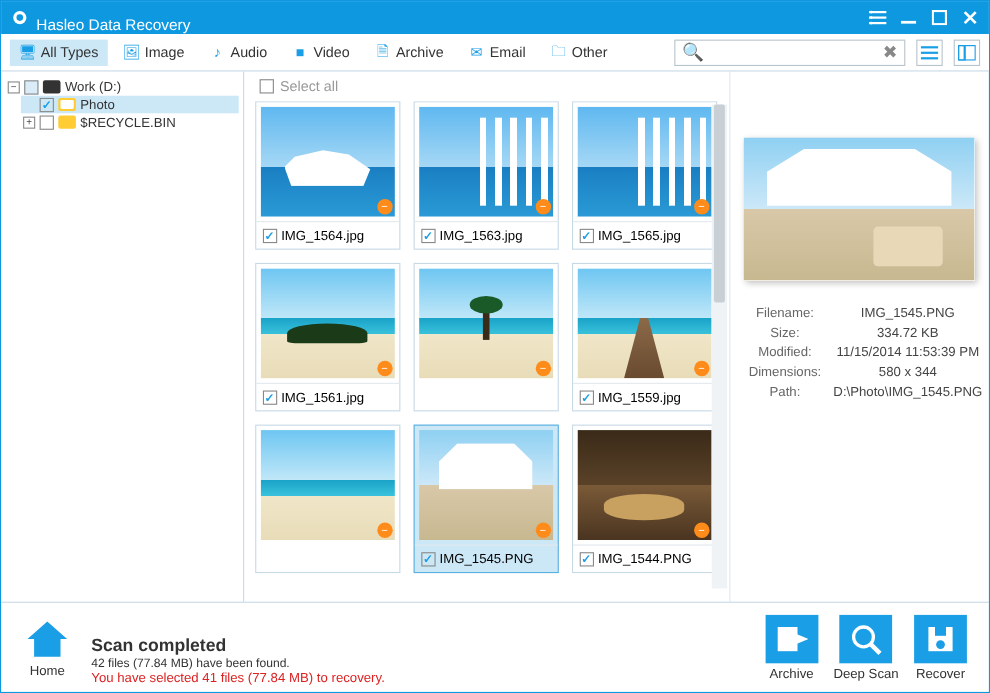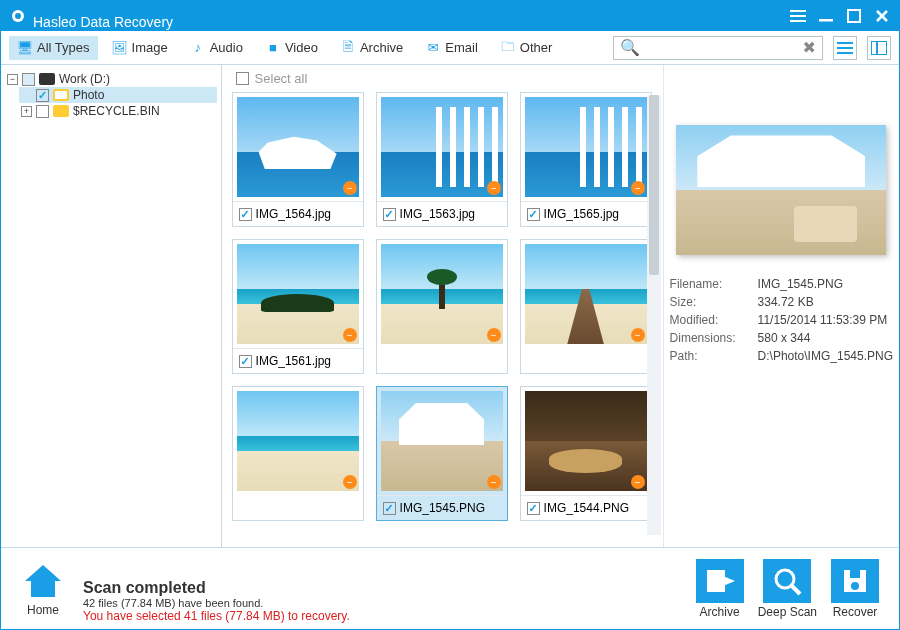--- a/index.html
+++ b/index.html
@@ -21,21 +21,21 @@
 .tree { width: 228px; border-right:1px solid #c8d9e6; padding:6px 4px; font-size:12px; color:#333; }
 .tree-row { display:flex; align-items:center; gap:4px; padding:1px 2px; white-space:nowrap;}
 .tree-row.selected { background:#cce8f7; }
 .tree .toggle { width:11px; height:11px; border:1px solid #888; display:inline-flex; align-items:center; justify-content:center; font-size:9px; line-height:9px; color:#444; cursor:pointer;}
 .tree .chk { width:13px; height:13px; border:1px solid #888; display:inline-flex; align-items:center; justify-content:center; cursor:pointer;}
 .tree .chk.checked::after { content:"✓"; color:#1a9ee6; font-size:11px; font-weight:bold;}
 .tree .chk.partial { background:#d9ecf8; }
 .tree .ico-drive { width:16px; height:12px; background:#333; border-radius:2px; position:relative;}
 .tree .ico-folder { width:16px; height:12px; background:#ffcc33; border-radius:2px; }
 .indent1 { margin-left: 14px; }
-.main { flex:1; display:flex; }
+.main { flex:1; display:flex;text-align:center; }
 .gridwrap { width: 442px; border-right:1px solid #e2e8ed; position:relative; }
 .selectall { padding:6px 14px; font-size:13px; color:#999; display:flex; align-items:center; gap:6px;}
 .selectall .chk { width:13px; height:13px; border:1px solid #888; display:inline-flex; align-items:center; justify-content:center; cursor:pointer;}
 .grid { padding: 0 10px 10px 10px; height: 456px; overflow:hidden; }
 .gridrow { display:flex; gap:12px; margin-bottom:12px;}
 .thumb { width:132px; border:1px solid #c8d9e6; background:#fff; }
 .thumb.selected { background:#cce8f7; border-color:#5ab0e0;}
 .thumb .img { height:100px; margin:4px; position:relative; overflow:hidden; display:flex; align-items:center; justify-content:center;}
 .thumb .badge { position:absolute; bottom:2px; right:2px; width:14px; height:14px; border-radius:50%; background:#ff8c1a; color:#fff; font-size:10px; display:flex; align-items:center; justify-content:center;}
 .thumb .caption { border-top:1px solid #e2e8ed; padding:5px 6px; display:flex; align-items:center; gap:4px; font-size:12px;}
@@ -257,20 +257,24 @@
               </div>
             </div>
             <div class="thumb">
               <div class="img">
                 <div class="scenic">
                   <div class="sky beach"></div>
                   <div class="pier"></div>
                 </div>
                 <div class="badge">−</div>
               </div>
+              <div class="caption">
+                <span class="chk checked"></span>
+                <span>IMG_1559.jpg</span>
+              </div>
             </div>
           </div>
           <div class="gridrow">
             <div class="thumb">
               <div class="img">
                 <div class="scenic">
                   <div class="sky beach"></div>
                 </div>
                 <div class="badge">−</div>
               </div>

